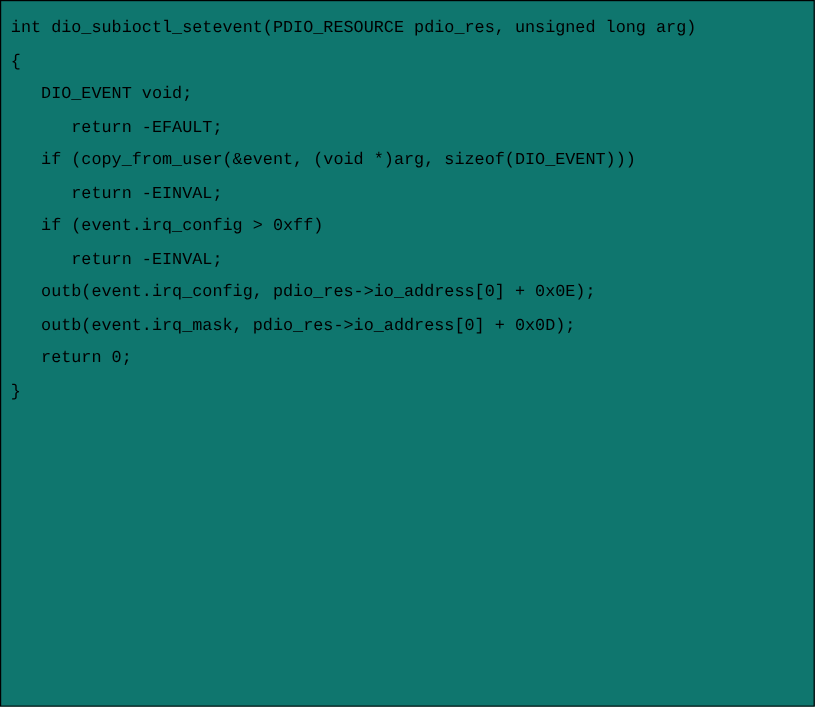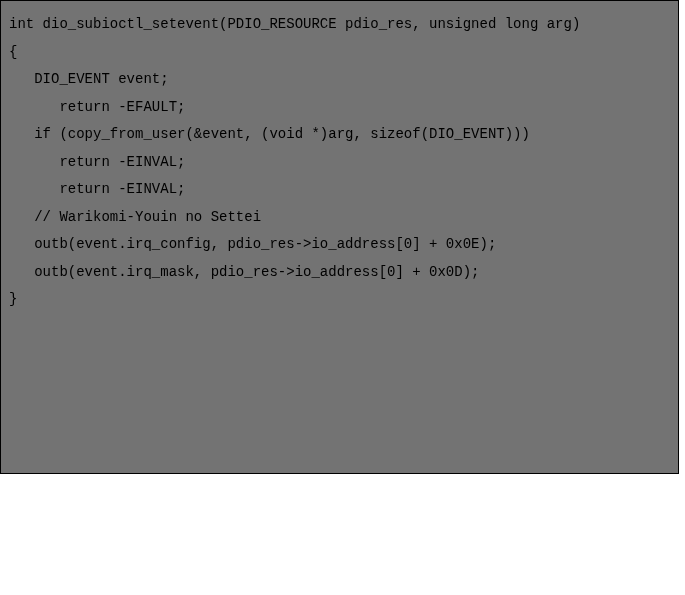--- a/index.html
+++ b/index.html
@@ -3,47 +3,48 @@
 <meta charset="utf-8">
 <style>
   body {
     margin: 0;
     padding: 0;
     background: #ffffff;
     font-family: "Courier New", Courier, monospace;
   }
   .code-box {
     width: 679px;
-    height: 474px;
+    height: 589px;
     border: 1px solid #000000;
-    background: #737373;
+    background: #0f766e;
     box-sizing: border-box;
     padding: 10px 6px 10px 8px;
     overflow: hidden;
   }
   .code-line {
     font-family: "Courier New", Courier, monospace;
     font-size: 14px;
     line-height: 27.5px;
     white-space: pre;
     color: #000000;
   }
 </style>
 </head>
 <body>
 
 <div class="code-box">
   <div class="code-line">int dio_subioctl_setevent(PDIO_RESOURCE pdio_res, unsigned long arg)</div>
   <div class="code-line">{</div>
-  <div class="code-line">   DIO_EVENT event;</div>
+  <div class="code-line">   DIO_EVENT void;</div>
   <div class="code-line"></div>
   <div class="code-line">      return -EFAULT;</div>
   <div class="code-line">   if (copy_from_user(&amp;event, (void *)arg, sizeof(DIO_EVENT)))</div>
   <div class="code-line"></div>
   <div class="code-line">      return -EINVAL;</div>
+  <div class="code-line">   if (event.irq_config &gt; 0xff)</div>
   <div class="code-line">      return -EINVAL;</div>
   <div class="code-line"></div>
-  <div class="code-line">   // Warikomi-Youin no Settei</div>
   <div class="code-line">   outb(event.irq_config, pdio_res-&gt;io_address[0] + 0x0E);</div>
   <div class="code-line">   outb(event.irq_mask, pdio_res-&gt;io_address[0] + 0x0D);</div>
   <div class="code-line"></div>
+  <div class="code-line">   return 0;</div>
   <div class="code-line">}</div>
 </div>
 
 </body></html>

